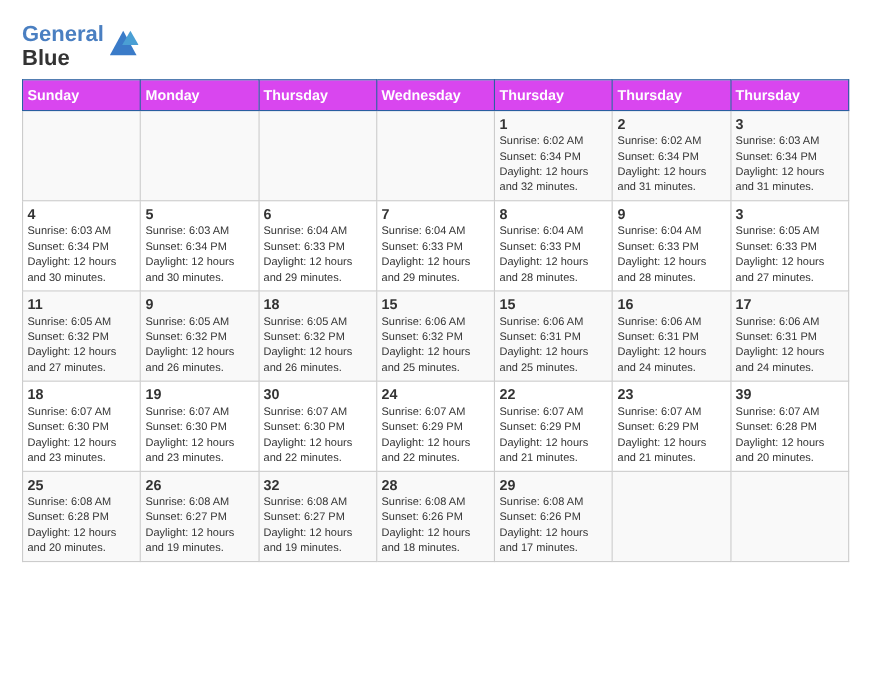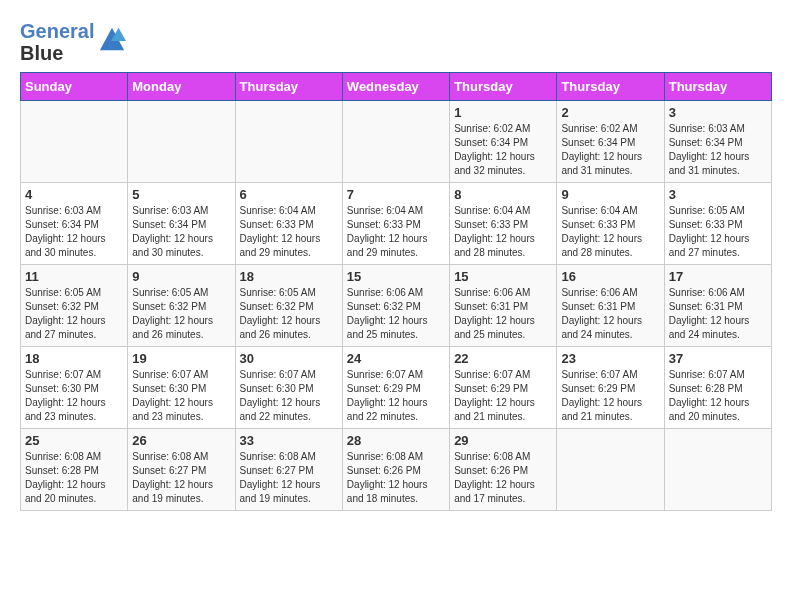--- a/index.html
+++ b/index.html
@@ -290,21 +290,21 @@
 and 21 minutes.</div>
         </td>
         <td>
           <div class="day-number">23</div>
           <div class="day-info" style="white-space: pre-line;">Sunrise: 6:07 AM
 Sunset: 6:29 PM
 Daylight: 12 hours
 and 21 minutes.</div>
         </td>
         <td>
-          <div class="day-number">37</div>
+          <div class="day-number">39</div>
           <div class="day-info" style="white-space: pre-line;">Sunrise: 6:07 AM
 Sunset: 6:28 PM
 Daylight: 12 hours
 and 20 minutes.</div>
         </td>
       </tr>
       <tr>
         <td>
           <div class="day-number">25</div>
           <div class="day-info" style="white-space: pre-line;">Sunrise: 6:08 AM
@@ -313,21 +313,21 @@
 and 20 minutes.</div>
         </td>
         <td>
           <div class="day-number">26</div>
           <div class="day-info" style="white-space: pre-line;">Sunrise: 6:08 AM
 Sunset: 6:27 PM
 Daylight: 12 hours
 and 19 minutes.</div>
         </td>
         <td>
-          <div class="day-number">33</div>
+          <div class="day-number">32</div>
           <div class="day-info" style="white-space: pre-line;">Sunrise: 6:08 AM
 Sunset: 6:27 PM
 Daylight: 12 hours
 and 19 minutes.</div>
         </td>
         <td>
           <div class="day-number">28</div>
           <div class="day-info" style="white-space: pre-line;">Sunrise: 6:08 AM
 Sunset: 6:26 PM
 Daylight: 12 hours

